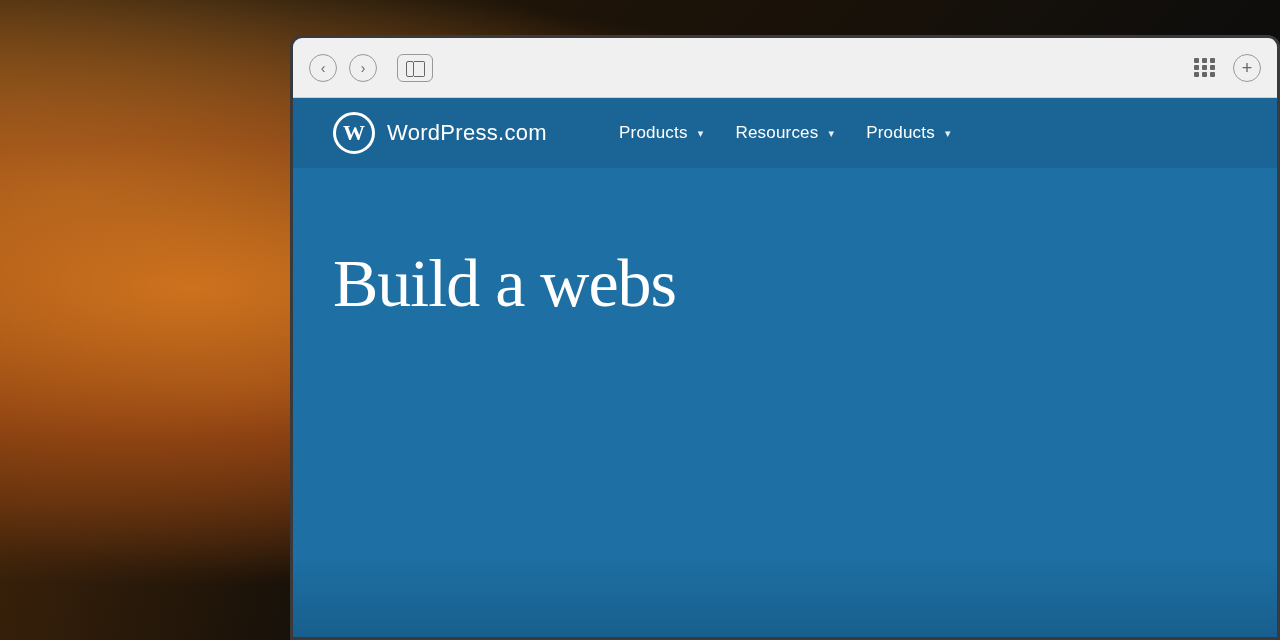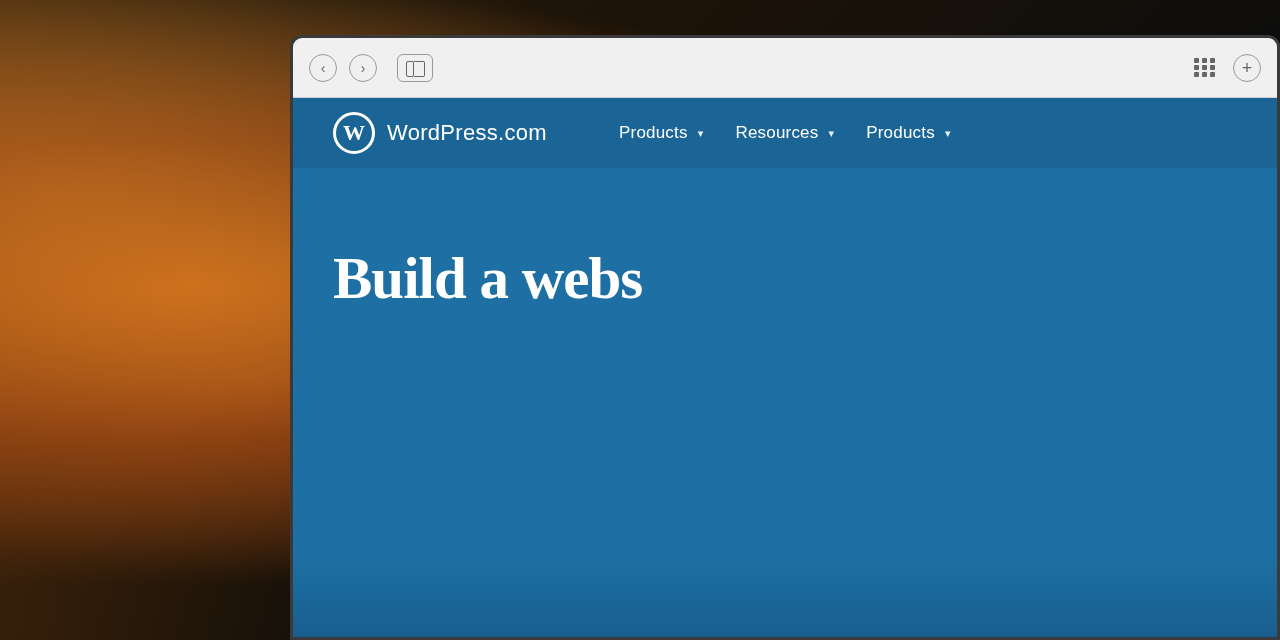--- a/index.html
+++ b/index.html
@@ -210,22 +210,22 @@
     }
 
     
     .wp-hero {
       padding: 80px 40px 0;
       position: relative;
     }
 
     .wp-hero-title {
       color: white;
-      font-size: 59px;
-      font-weight: 700;
+      font-size: 68px;
+      font-weight: 400;
       font-family: Georgia, 'Times New Roman', serif;
       line-height: 1.05;
       letter-spacing: -1px;
     }
 
     
     .bottom-fade {
       position: absolute;
       bottom: 0;
       left: 0;

